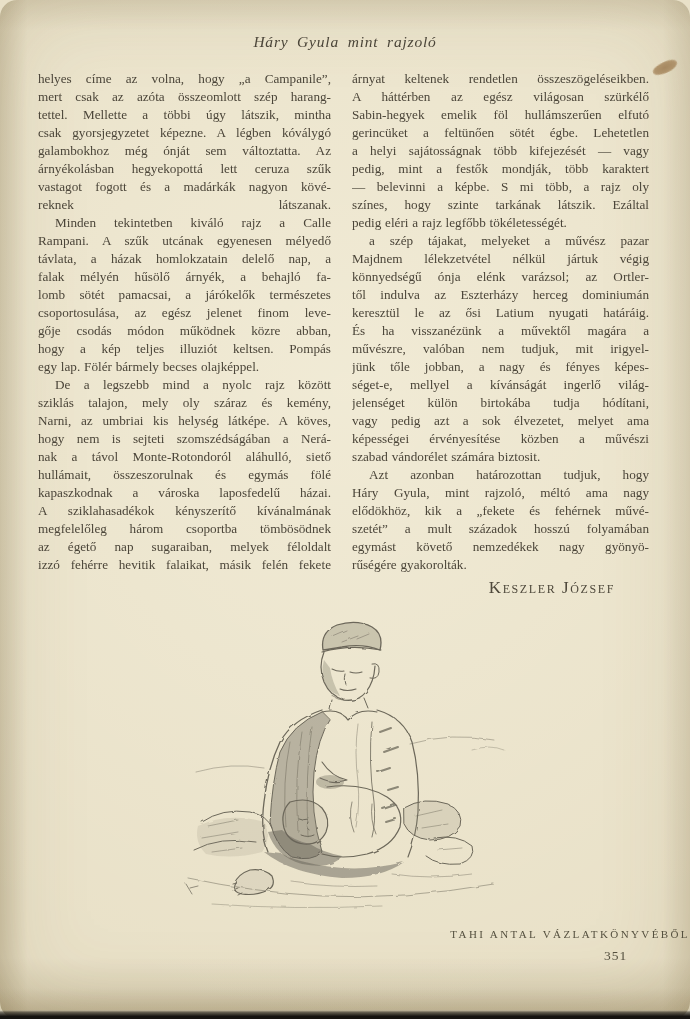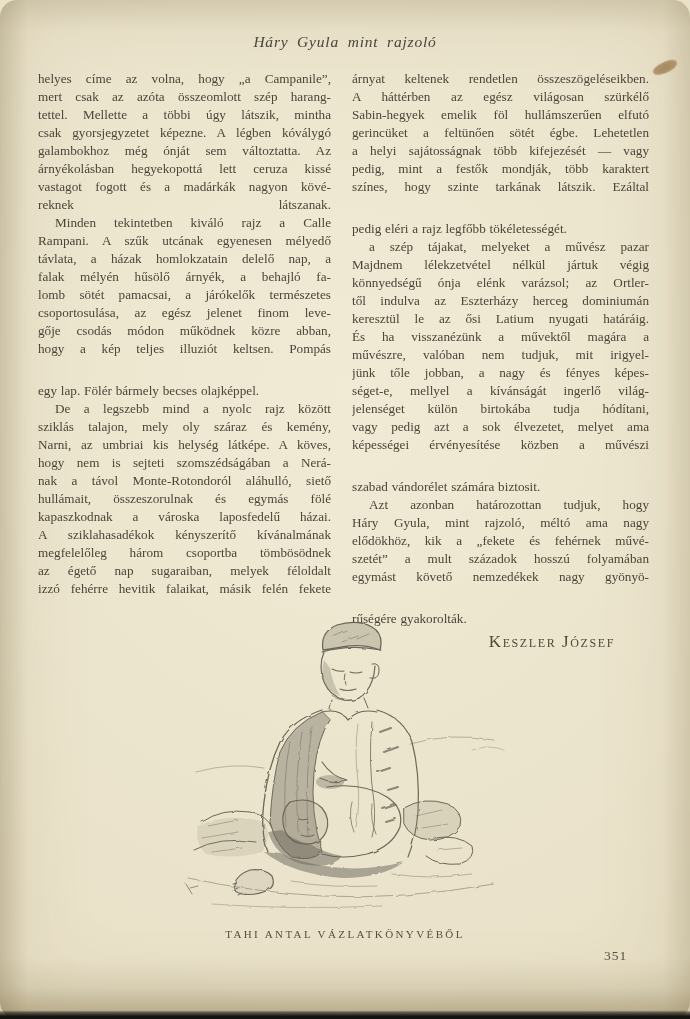--- a/index.html
+++ b/index.html
@@ -35,38 +35,38 @@
   .line {
     font-size: 13.2px;
     line-height: 18px;
     height: 18px;
     text-align: justify;
     text-align-last: justify;
     word-spacing: 0.5px;
     white-space: normal;
     overflow: hidden;
   }
-  .line.end { text-align-last: left; margin-top: 24px; }
+  .line.end { text-align-last: left; }
   .para.indent .line:first-child { text-indent: 17px; }
   .signature {
     margin-top: 4px;
     padding-right: 34px;
     text-align: right;
     font-variant: small-caps;
     font-size: 17px;
     letter-spacing: 1.6px;
     color: #4f493c;
   }
   .illustration {
     position: absolute; left: 172px; top: 612px;
     width: 340px; height: 302px;
   }
   .caption {
     position: absolute; top: 928px; left: 0; width: 690px;
-    text-align: center;
+    text-align: right;
     font-size: 11px;
     letter-spacing: 2.4px;
     color: #55503f;
   }
   .page-number {
     position: absolute; top: 948px; left: 604px;
     font-size: 13.5px;
     letter-spacing: 1px;
     color: #55503f;
   }
@@ -100,21 +100,21 @@
   <div class="stain"></div>
 
   <div class="col left">
     <div>
         <div class="para">
           <div class="line">helyes címe az volna, hogy „a Campanile”,</div>
           <div class="line">mert csak az azóta összeomlott szép harang-</div>
           <div class="line">tettel. Mellette a többi úgy látszik, mintha</div>
           <div class="line">csak gyorsjegyzetet képezne. A légben kóválygó</div>
           <div class="line">galambokhoz még ónját sem változtatta. Az</div>
-          <div class="line">árnyékolásban hegyekopottá lett ceruza kissé</div>
+          <div class="line">árnyékolásban hegyekopottá lett ceruza szűk</div>
           <div class="line">vastagot fogott és a madárkák nagyon kövé-</div>
           <div class="line">reknek látszanak.</div>
         </div>
         <div class="para indent">
           <div class="line">Minden tekintetben kiváló rajz a Calle</div>
           <div class="line">Rampani. A szűk utcának egyenesen mélyedő</div>
           <div class="line">távlata, a házak homlokzatain delelő nap, a</div>
           <div class="line">falak mélyén hűsölő árnyék, a behajló fa-</div>
           <div class="line">lomb sötét pamacsai, a járókelők természetes</div>
           <div class="line">csoportosulása, az egész jelenet finom leve-</div>
@@ -140,20 +140,21 @@
 
   <div class="col right">
     <div>
         <div class="para">
           <div class="line">árnyat keltenek rendetlen összeszögeléseikben.</div>
           <div class="line">A háttérben az egész világosan szürkélő</div>
           <div class="line">Sabin-hegyek emelik föl hullámszerűen elfutó</div>
           <div class="line">gerincüket a feltünően sötét égbe. Lehetetlen</div>
           <div class="line">a helyi sajátosságnak több kifejezését — vagy</div>
           <div class="line">pedig, mint a festők mondják, több karaktert</div>
+          <div class="line">— belevinni a képbe. S mi több, a rajz oly</div>
           <div class="line">színes, hogy szinte tarkának látszik. Ezáltal</div>
           <div class="line end">pedig eléri a rajz legfőbb tökéletességét.</div>
         </div>
         <div class="para indent">
           <div class="line">a szép tájakat, melyeket a művész pazar</div>
           <div class="line">Majdnem lélekzetvétel nélkül jártuk végig</div>
           <div class="line">könnyedségű ónja elénk varázsol; az Ortler-</div>
           <div class="line">től indulva az Eszterházy herceg dominiumán</div>
           <div class="line">keresztül le az ősi Latium nyugati határáig.</div>
           <div class="line">És ha visszanézünk a művektől magára a</div>

